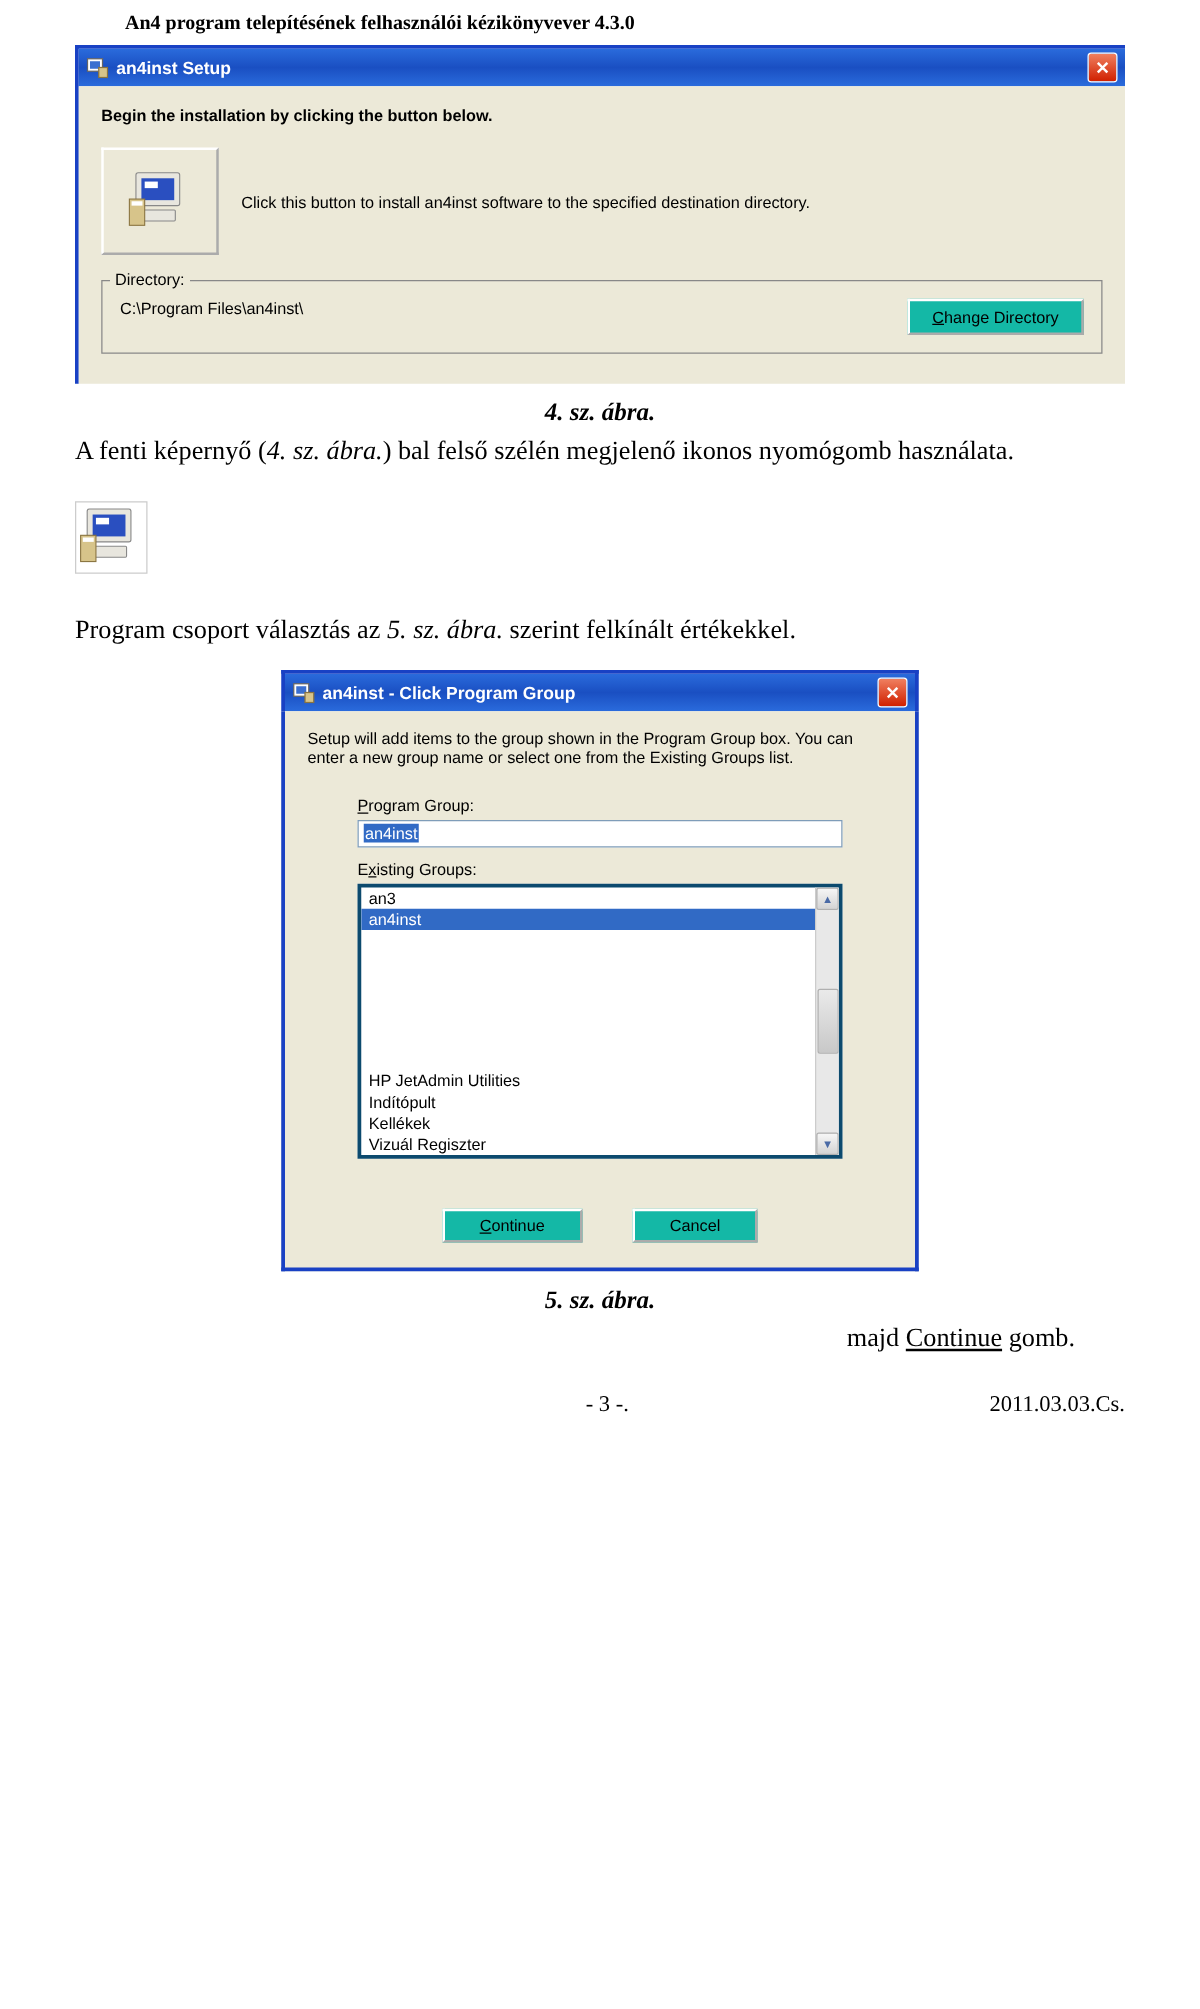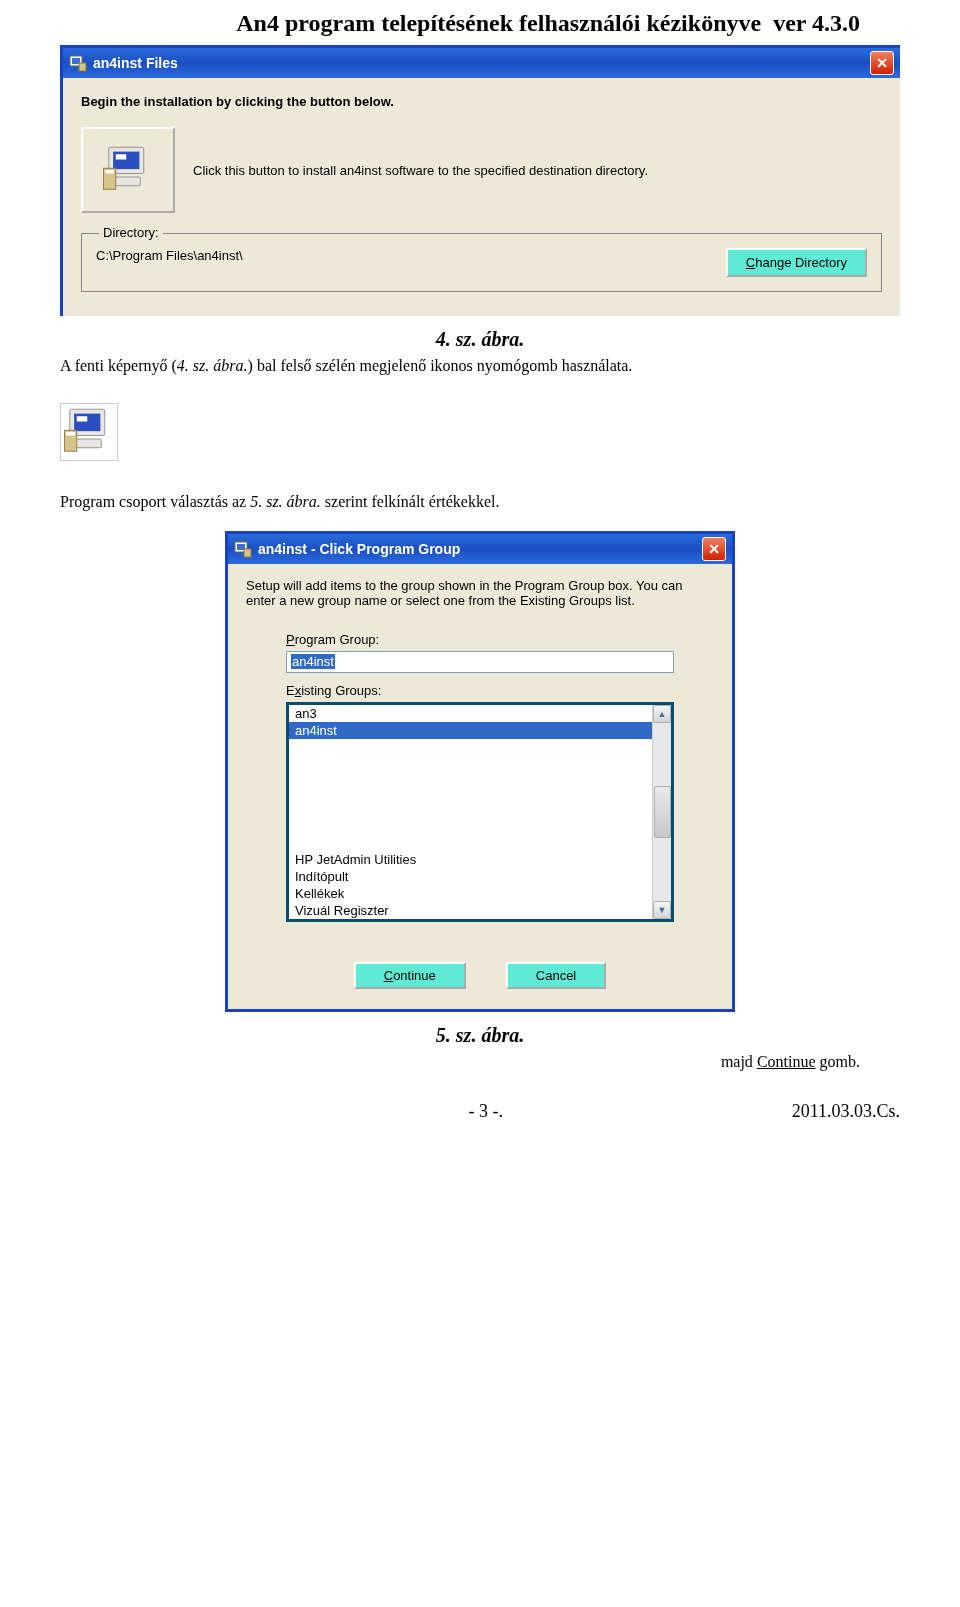--- a/index.html
+++ b/index.html
@@ -8,36 +8,35 @@
     font-family: "Times New Roman", serif;
     background: #fff;
     width: 960px;
   }
   .page {
     padding: 10px 60px 40px 60px;
     box-sizing: border-box;
   }
   .doc-header {
     display: flex;
-    justify-content: flex-end;
-    font-weight: bold;
-    font-size: 24px;
+    justify-content: flex-start;
+    font-weight: bold;
+    font-size: 16px;
     margin-bottom: 8px;
     padding: 0 40px;
-    gap: 12px;
   }
   .fig-caption {
     text-align: center;
     font-weight: bold;
     font-size: 20px;
     margin: 12px 0 4px 0;
     font-style: italic;
   }
   .body-text {
-    font-size: 16px;
+    font-size: 21px;
     margin: 6px 0 20px 0;
   }
   .continue-word {
     text-decoration: underline;
   }
 
   
   .win-wrap {
     border: 3px solid #1941C4;
     border-right: 0;
@@ -102,32 +101,32 @@
   }
   .fieldset {
     border: 1px solid #888;
     padding: 14px 14px 14px 14px;
     position: relative;
     margin-bottom: 12px;
   }
   .fieldset .legend {
     position: absolute;
     top: -9px;
-    left: 17px;
+    left: 6px;
     background: #ece9d8;
     padding: 0 4px;
     font-size: 13px;
   }
   .dir-row {
     display: flex;
     justify-content: space-between;
   }
   .btn {
     border: 2px outset #fff;
-    background: #5eead4;
+    background: #14b8a6;
     padding: 5px 18px;
     font-size: 13px;
     display: inline-block;
   }
   .bottom-row {
     display: flex;
     justify-content: center;
     padding-top: 14px;
     border-top: 1px solid #888;
   }
@@ -243,21 +242,21 @@
   
   <div class="win-wrap">
     <div class="titlebar">
       <span class="icon-box">
         <svg viewBox="0 0 18 18">
             <rect x="1" y="2" width="12" height="10" fill="#fff" stroke="#666"></rect>
             <rect x="3" y="4" width="8" height="6" fill="#3a6fd0"></rect>
             <rect x="10" y="9" width="7" height="8" fill="#d7c48a" stroke="#8a7440"></rect>
           </svg>
       </span>
-      <span>an4inst Files</span>
+      <span>an4inst Setup</span>
       <div class="close-btn">
         <span>✕</span>
       </div>
     </div>
     <div class="win-body">
       <div class="instr">Begin the installation by clicking the button below.</div>
 
       <div class="install-row">
         <div class="big-btn">
           <svg class="monitor-svg" viewBox="0 0 64 64">

